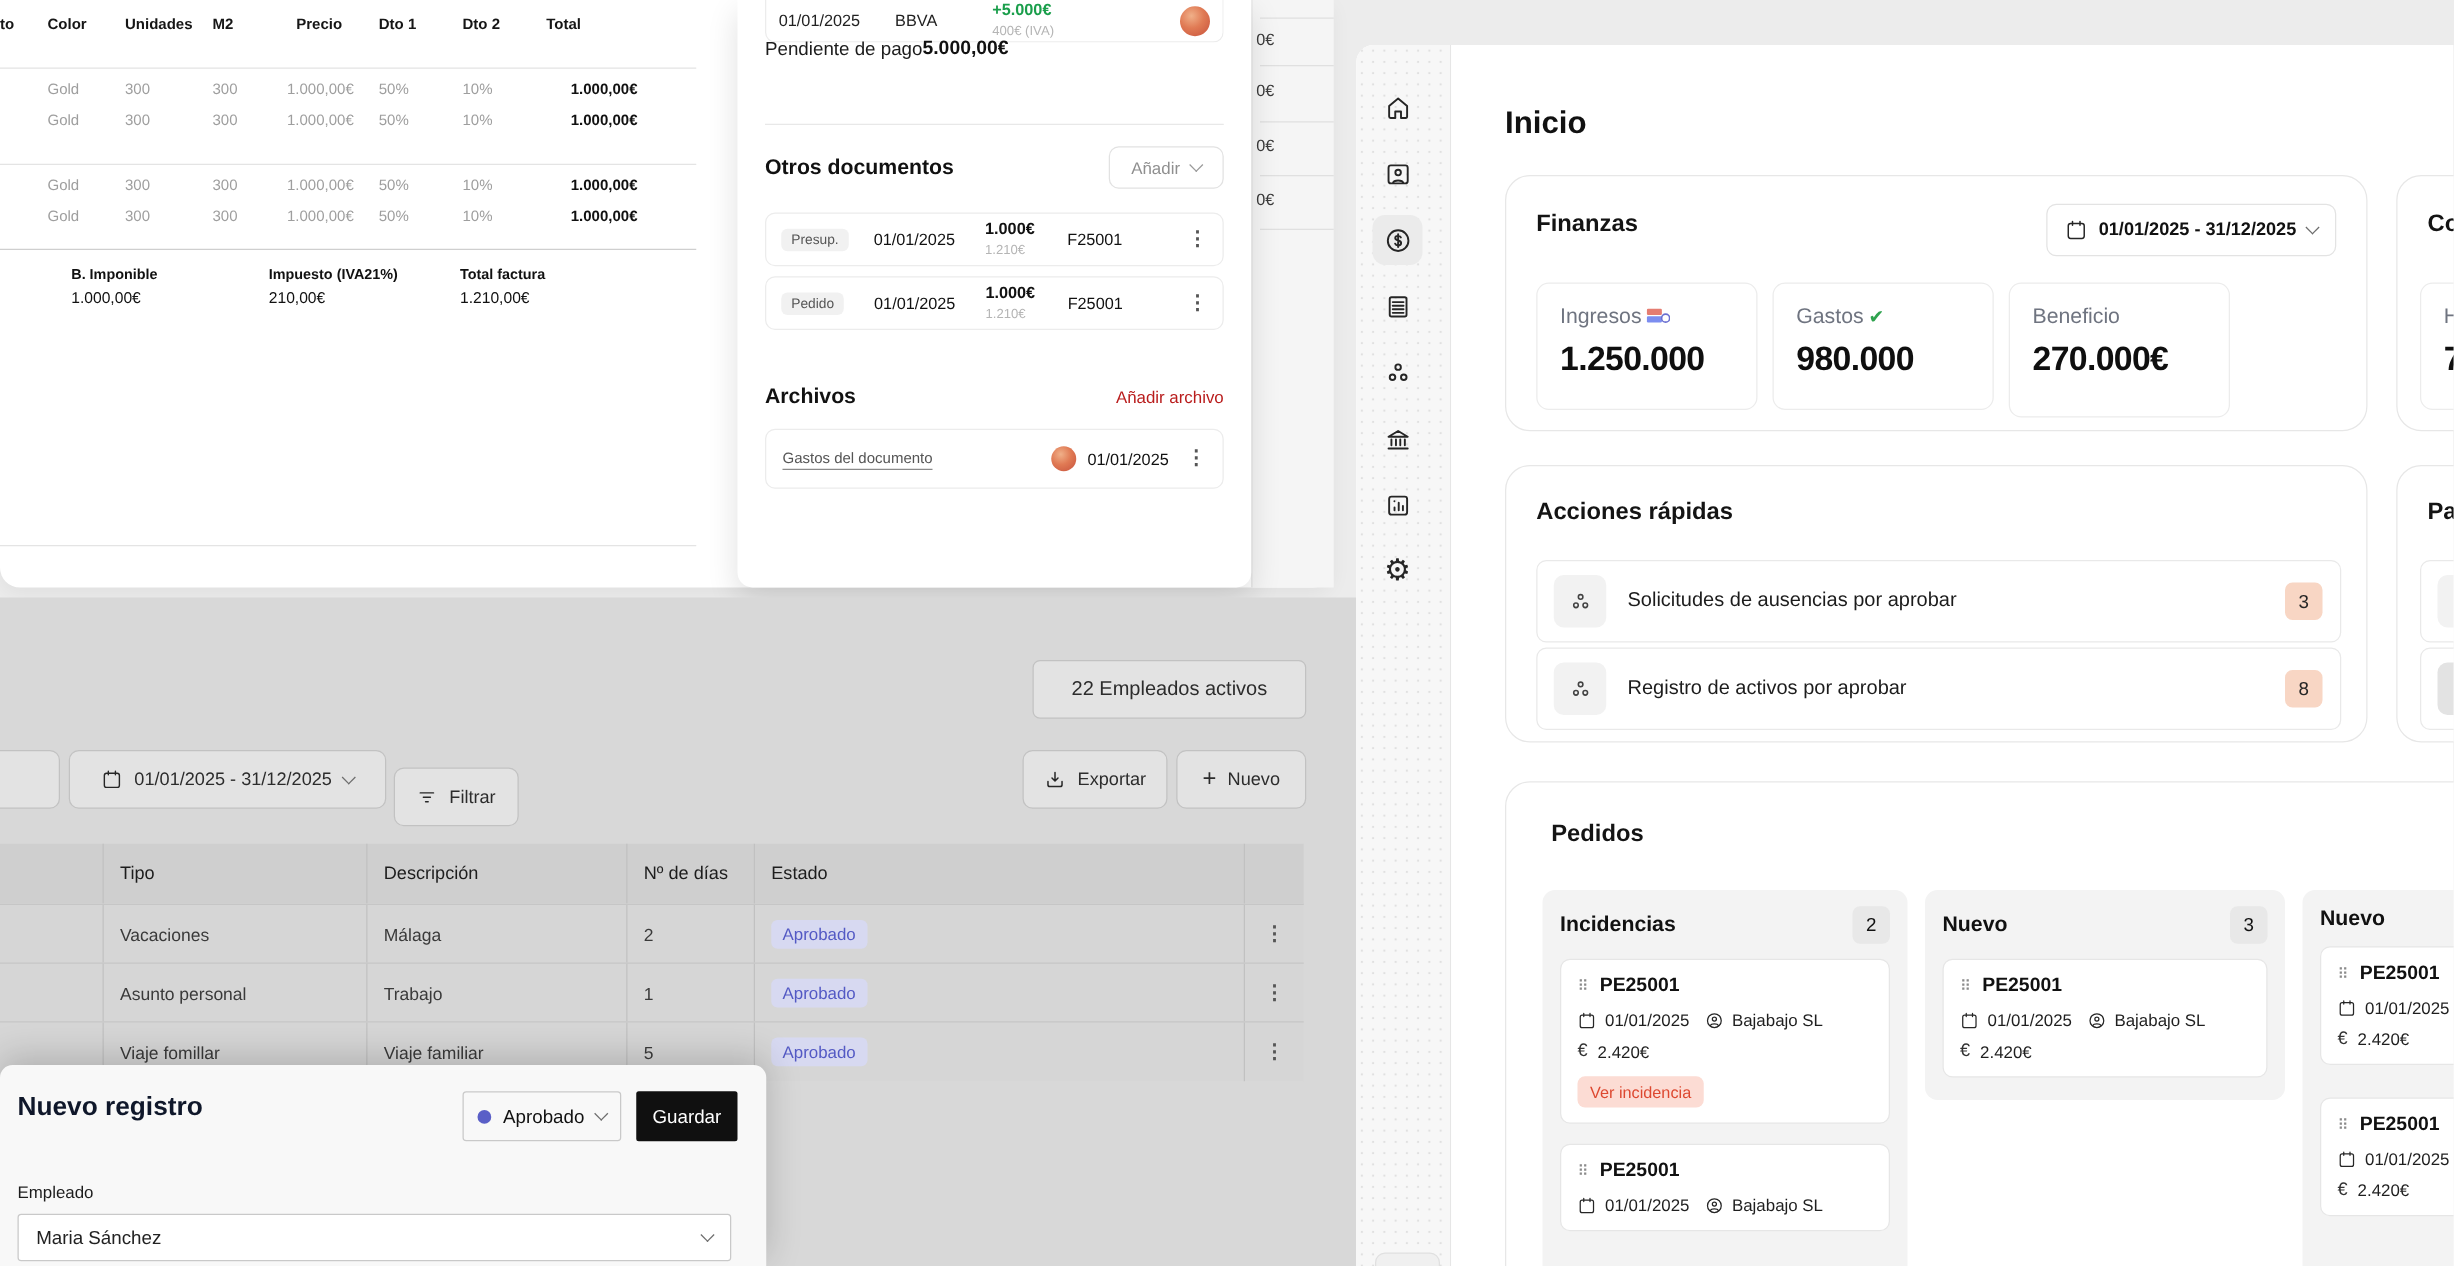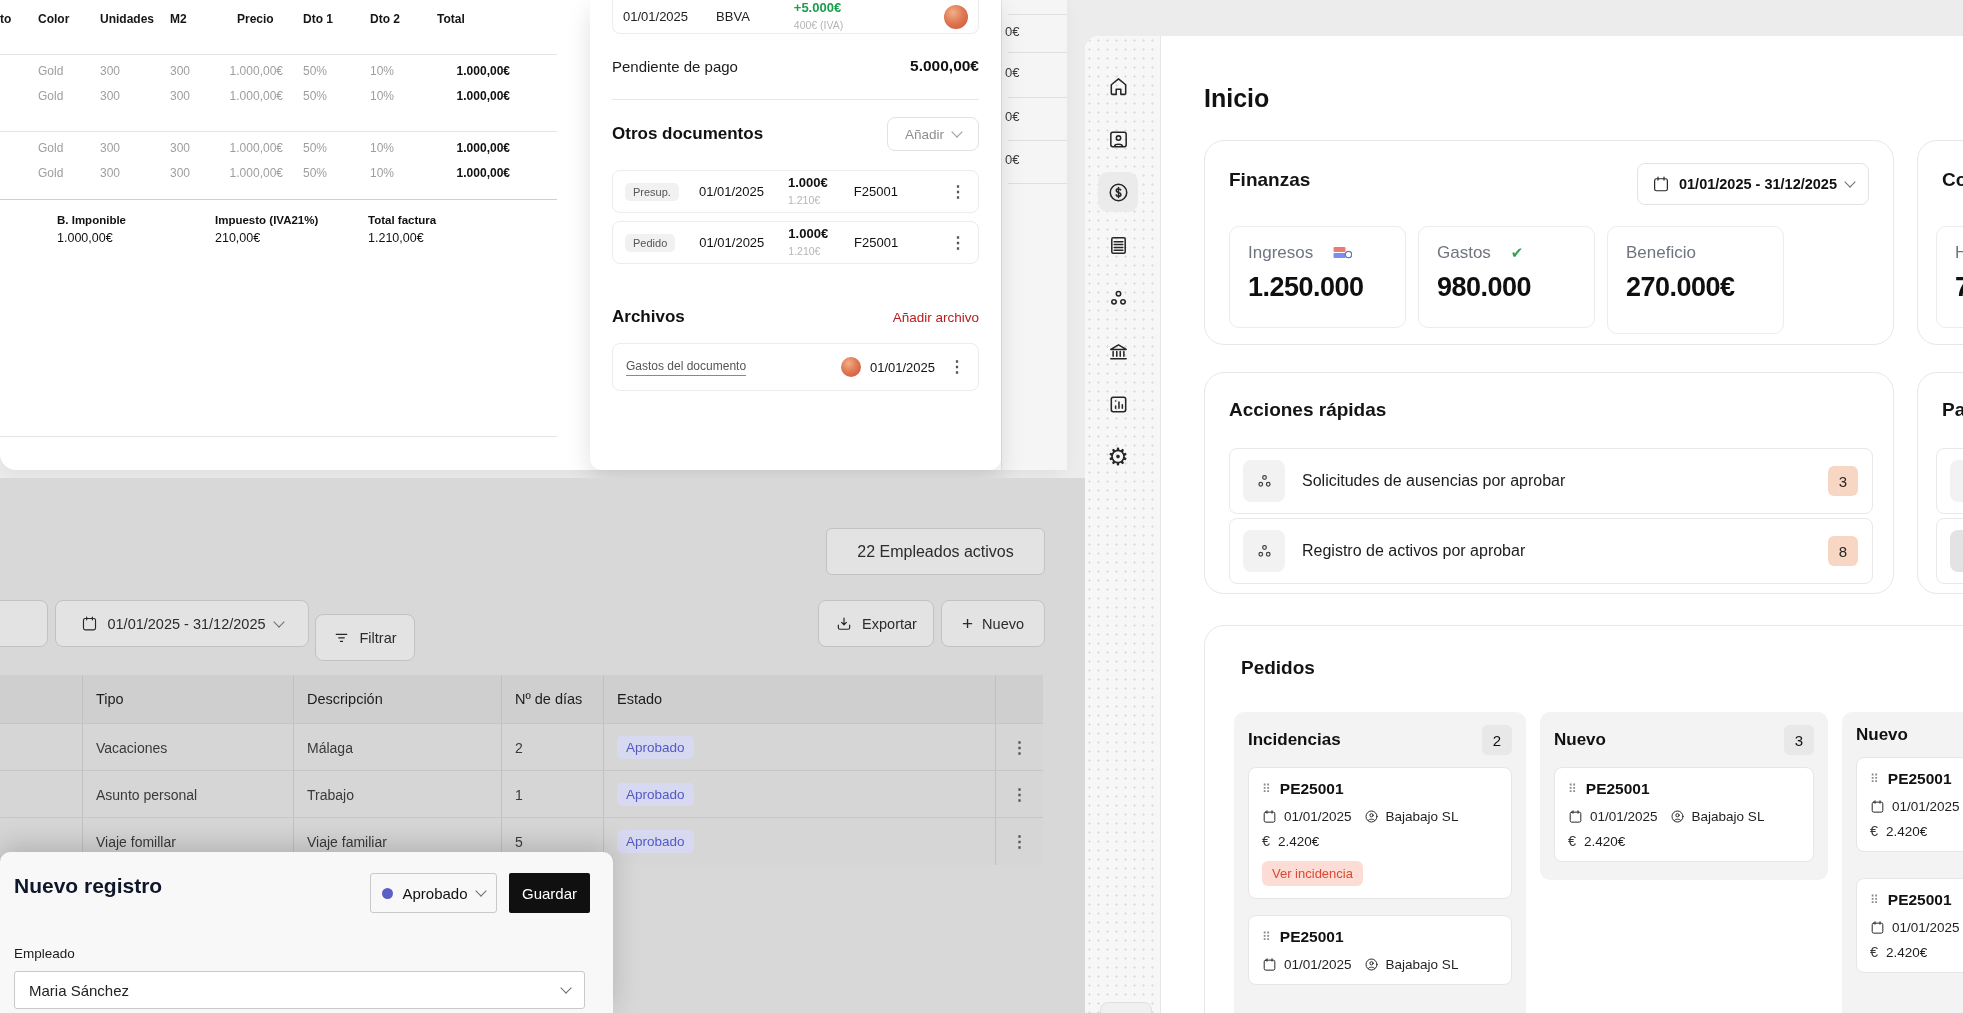--- a/index.html
+++ b/index.html
@@ -50,21 +50,21 @@
   
   #rwin{left:1085px;top:36px;width:878px;height:977px;background:#fff;border-radius:14px 0 0 0;}
   #rstrip{left:0;top:0;width:75px;height:977px;background:#f7f7f7;border-right:1px solid #e6e6e6;
           border-radius:14px 0 0 0;
           background-image:radial-gradient(circle,#e0e0e0 1px,transparent 1.2px);background-size:9px 9px;}
   .sico{position:absolute;left:13px;width:40px;height:40px;display:flex;align-items:center;justify-content:center;border-radius:10px;}
   .sico.active{background:#ebebeb;}
   .card{position:absolute;background:#ffffff;border:1px solid #e7e7e7;border-radius:20px;box-sizing:border-box;}
   .sect-title{font-size:19px;font-weight:700;color:#141414;}
   .statbox{position:absolute;border:1px solid #ececec;border-radius:10px;box-sizing:border-box;padding:16px 18px;}
-  .statlabel{font-size:17px;color:#6f7480;display:flex;align-items:center;gap:20px;}
+  .statlabel{font-size:17px;color:#6f7480;display:flex;align-items:center;gap:4px;}
   .statval{font-size:27px;font-weight:700;color:#0f0f0f;letter-spacing:-0.5px;margin-top:9px;}
   .qrow{position:absolute;border:1px solid #e9e9e9;border-radius:8px;display:flex;align-items:center;background:#fff;}
   .qico{width:42px;height:42px;background:#f2f2f2;border-radius:8px;margin-left:13px;display:flex;align-items:center;justify-content:center;flex:none;}
   .qlabel{font-size:16px;color:#1c1c1c;margin-left:17px;}
   .qbadge{margin-left:auto;margin-right:14px;width:30px;height:30px;border-radius:6px;background:#f8d6c4;
           display:flex;align-items:center;justify-content:center;font-size:15px;color:#262626;}
   .kcol{position:absolute;background:#f3f3f3;border-radius:10px;}
   .kcolhead{display:flex;justify-content:space-between;align-items:center;padding:13px 14px 10px;}
   .kname{font-size:17px;font-weight:700;}
   .kcount{width:30px;height:30px;background:#e8e8e8;border-radius:6px;display:flex;align-items:center;justify-content:center;font-size:15px;}
@@ -151,21 +151,21 @@
   <div id="drawer" class="abs">
     <div class="drow flex" style="position:absolute;left:22px;top:0;width:367px;height:34px;border-top:none;border-radius:0 0 8px 8px;padding:0 10px;box-sizing:border-box">
       <span style="font-size:13px;color:#222">01/01/2025</span>
       <span style="font-size:13px;color:#222;margin-left:28px">BBVA</span>
       <span style="margin-left:44px;line-height:1.1">
         <span class="gr b" style="font-size:13px;display:block">+5.000€</span>
         <span class="sub">400€ (IVA)</span>
       </span>
       <span class="ava" style="width:24px;height:24px;margin-left:auto"></span>
     </div>
-    <div class="flex" style="position:absolute;left:22px;top:57px;width:367px;justify-content:space-between">
+    <div class="flex" style="position:absolute;left:22px;top:30px;width:367px;justify-content:flex-start">
       <span style="font-size:15px;color:#1c1c1c">Pendiente de pago</span>
       <span class="b" style="font-size:15.5px">5.000,00€</span>
     </div>
     <div style="position:absolute;left:22px;top:99px;width:367px;height:1px;background:#e8e8e8"></div>
 
     <span class="b" style="position:absolute;left:22px;top:124px;font-size:17px">Otros documentos</span>
     <div class="flex" style="position:absolute;right:22px;top:117px;width:92px;height:34px;border:1px solid #e2e2e2;border-radius:8px;justify-content:center;gap:9px;box-sizing:border-box">
       <span style="font-size:13.5px;color:#8f8f8f">Añadir</span>
       <span class="chv" style="border-color:#9a9a9a"></span>
     </div>

